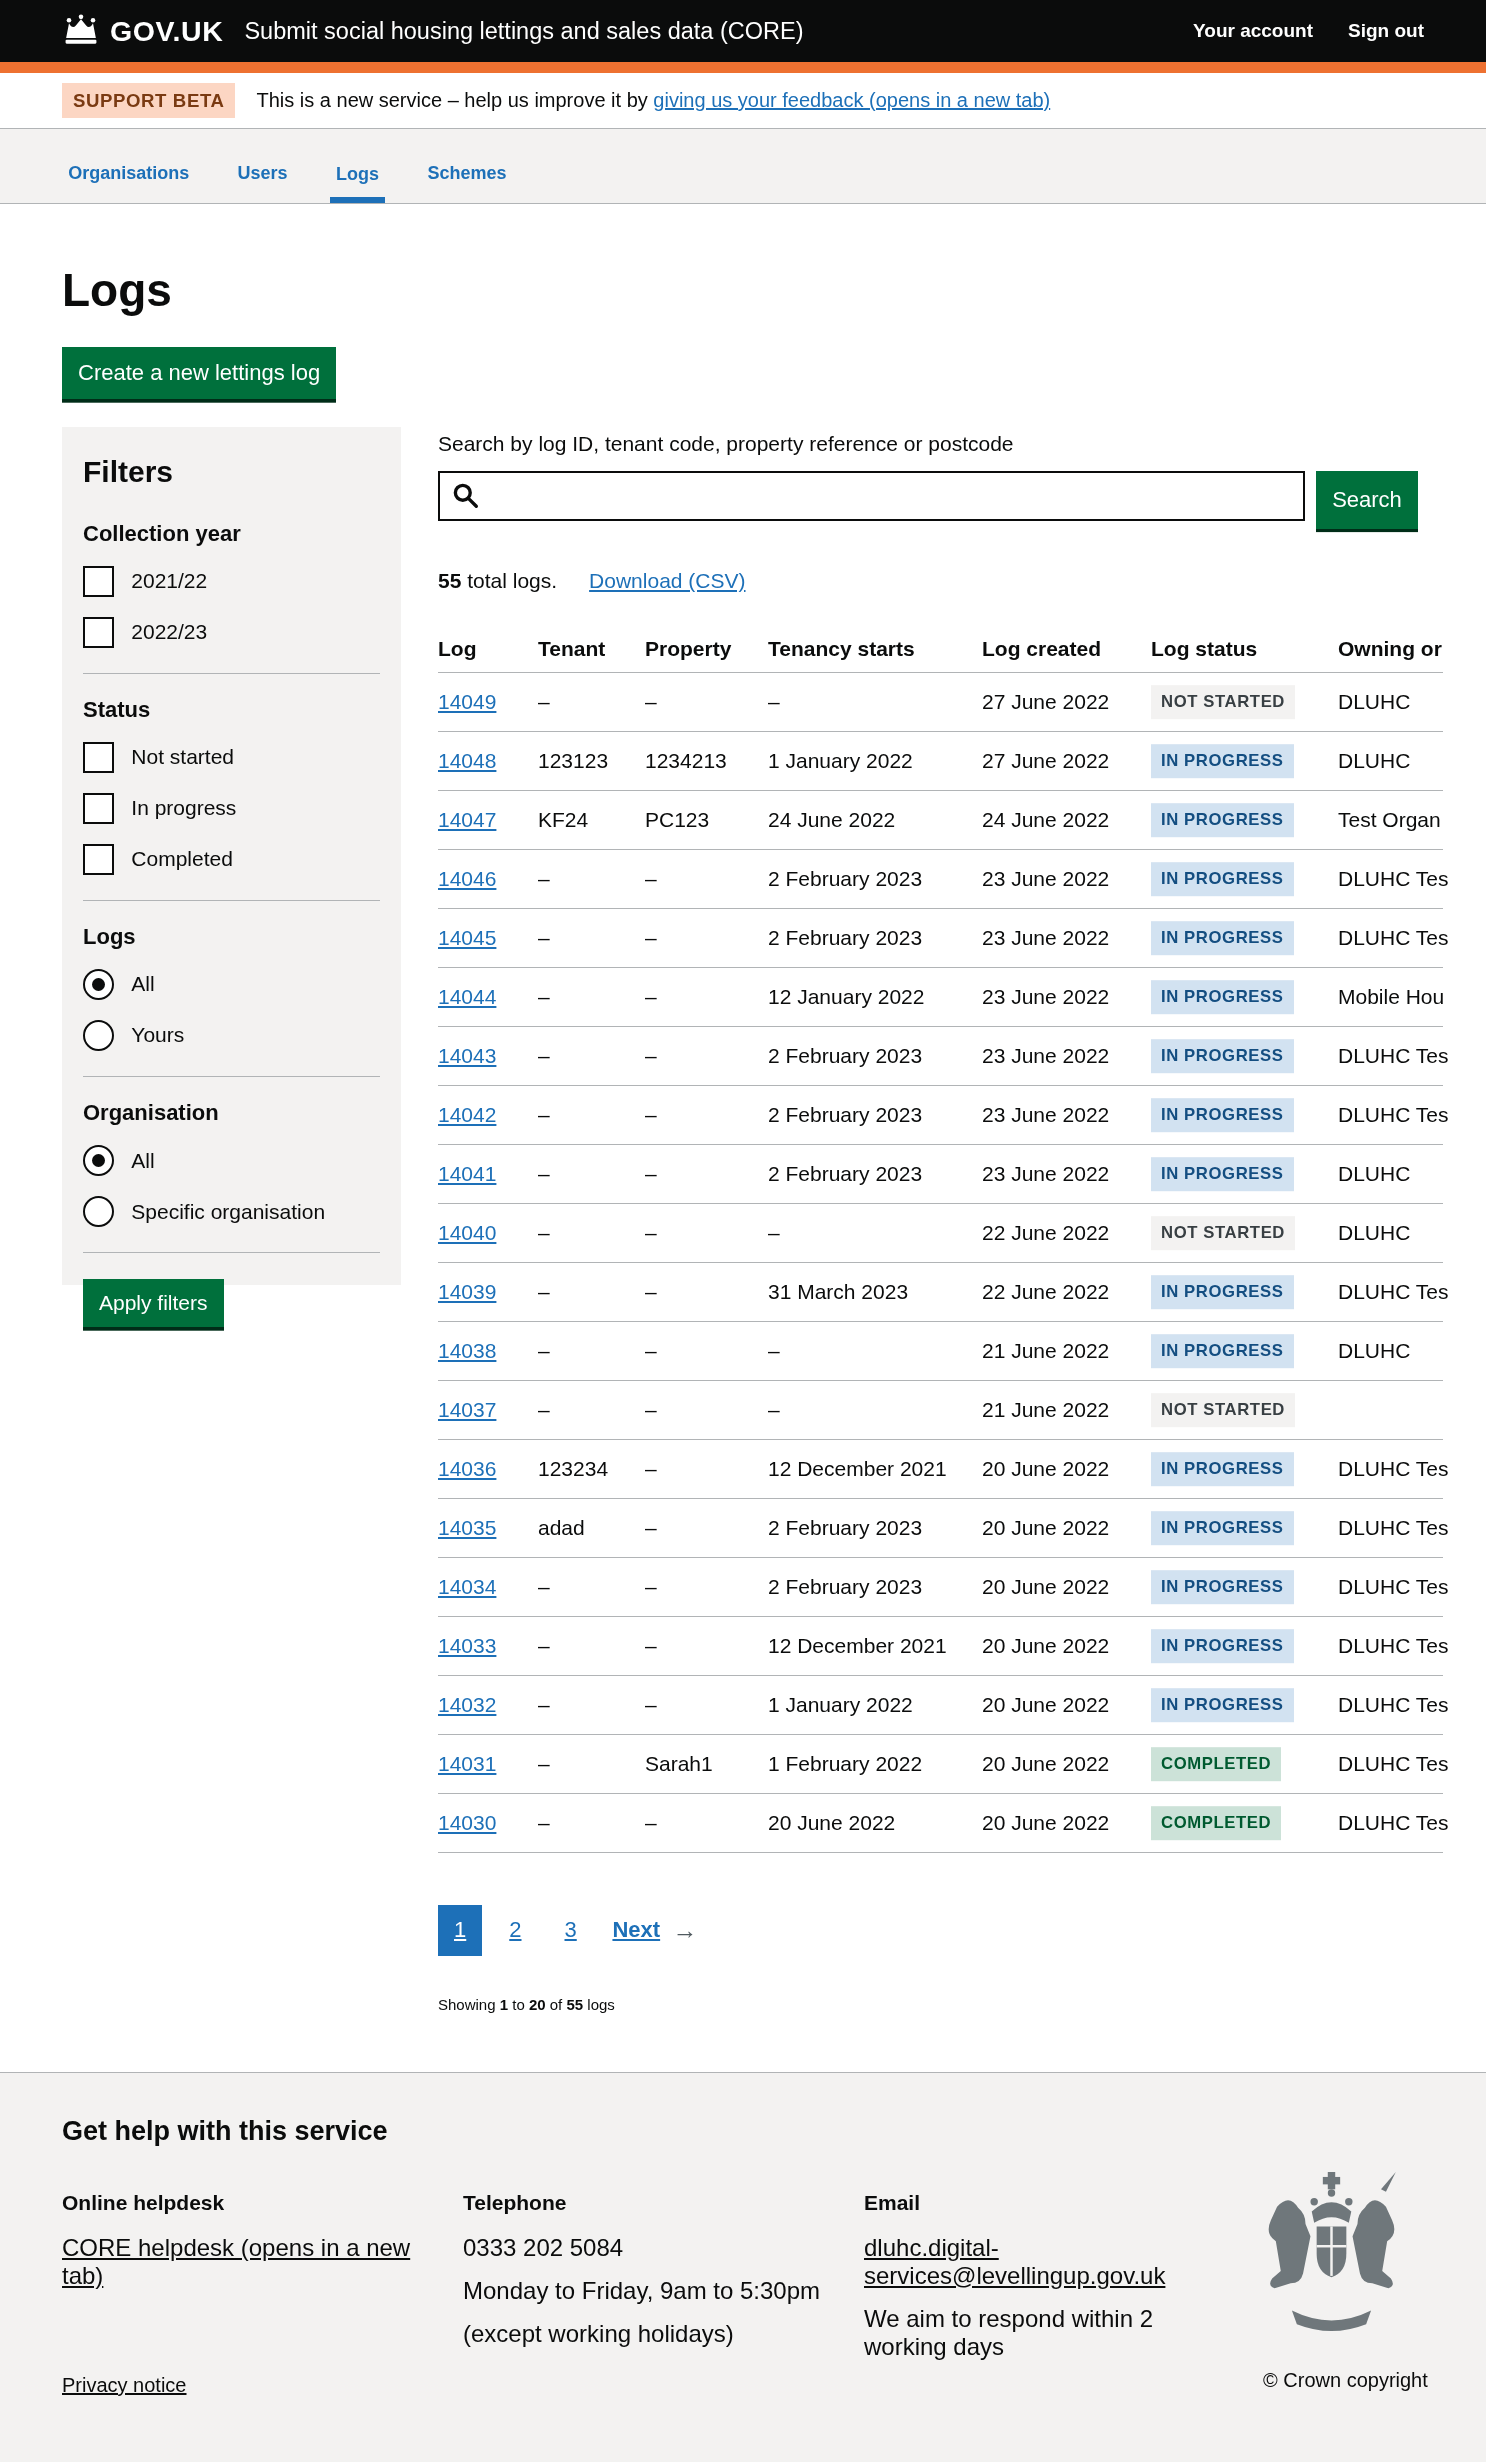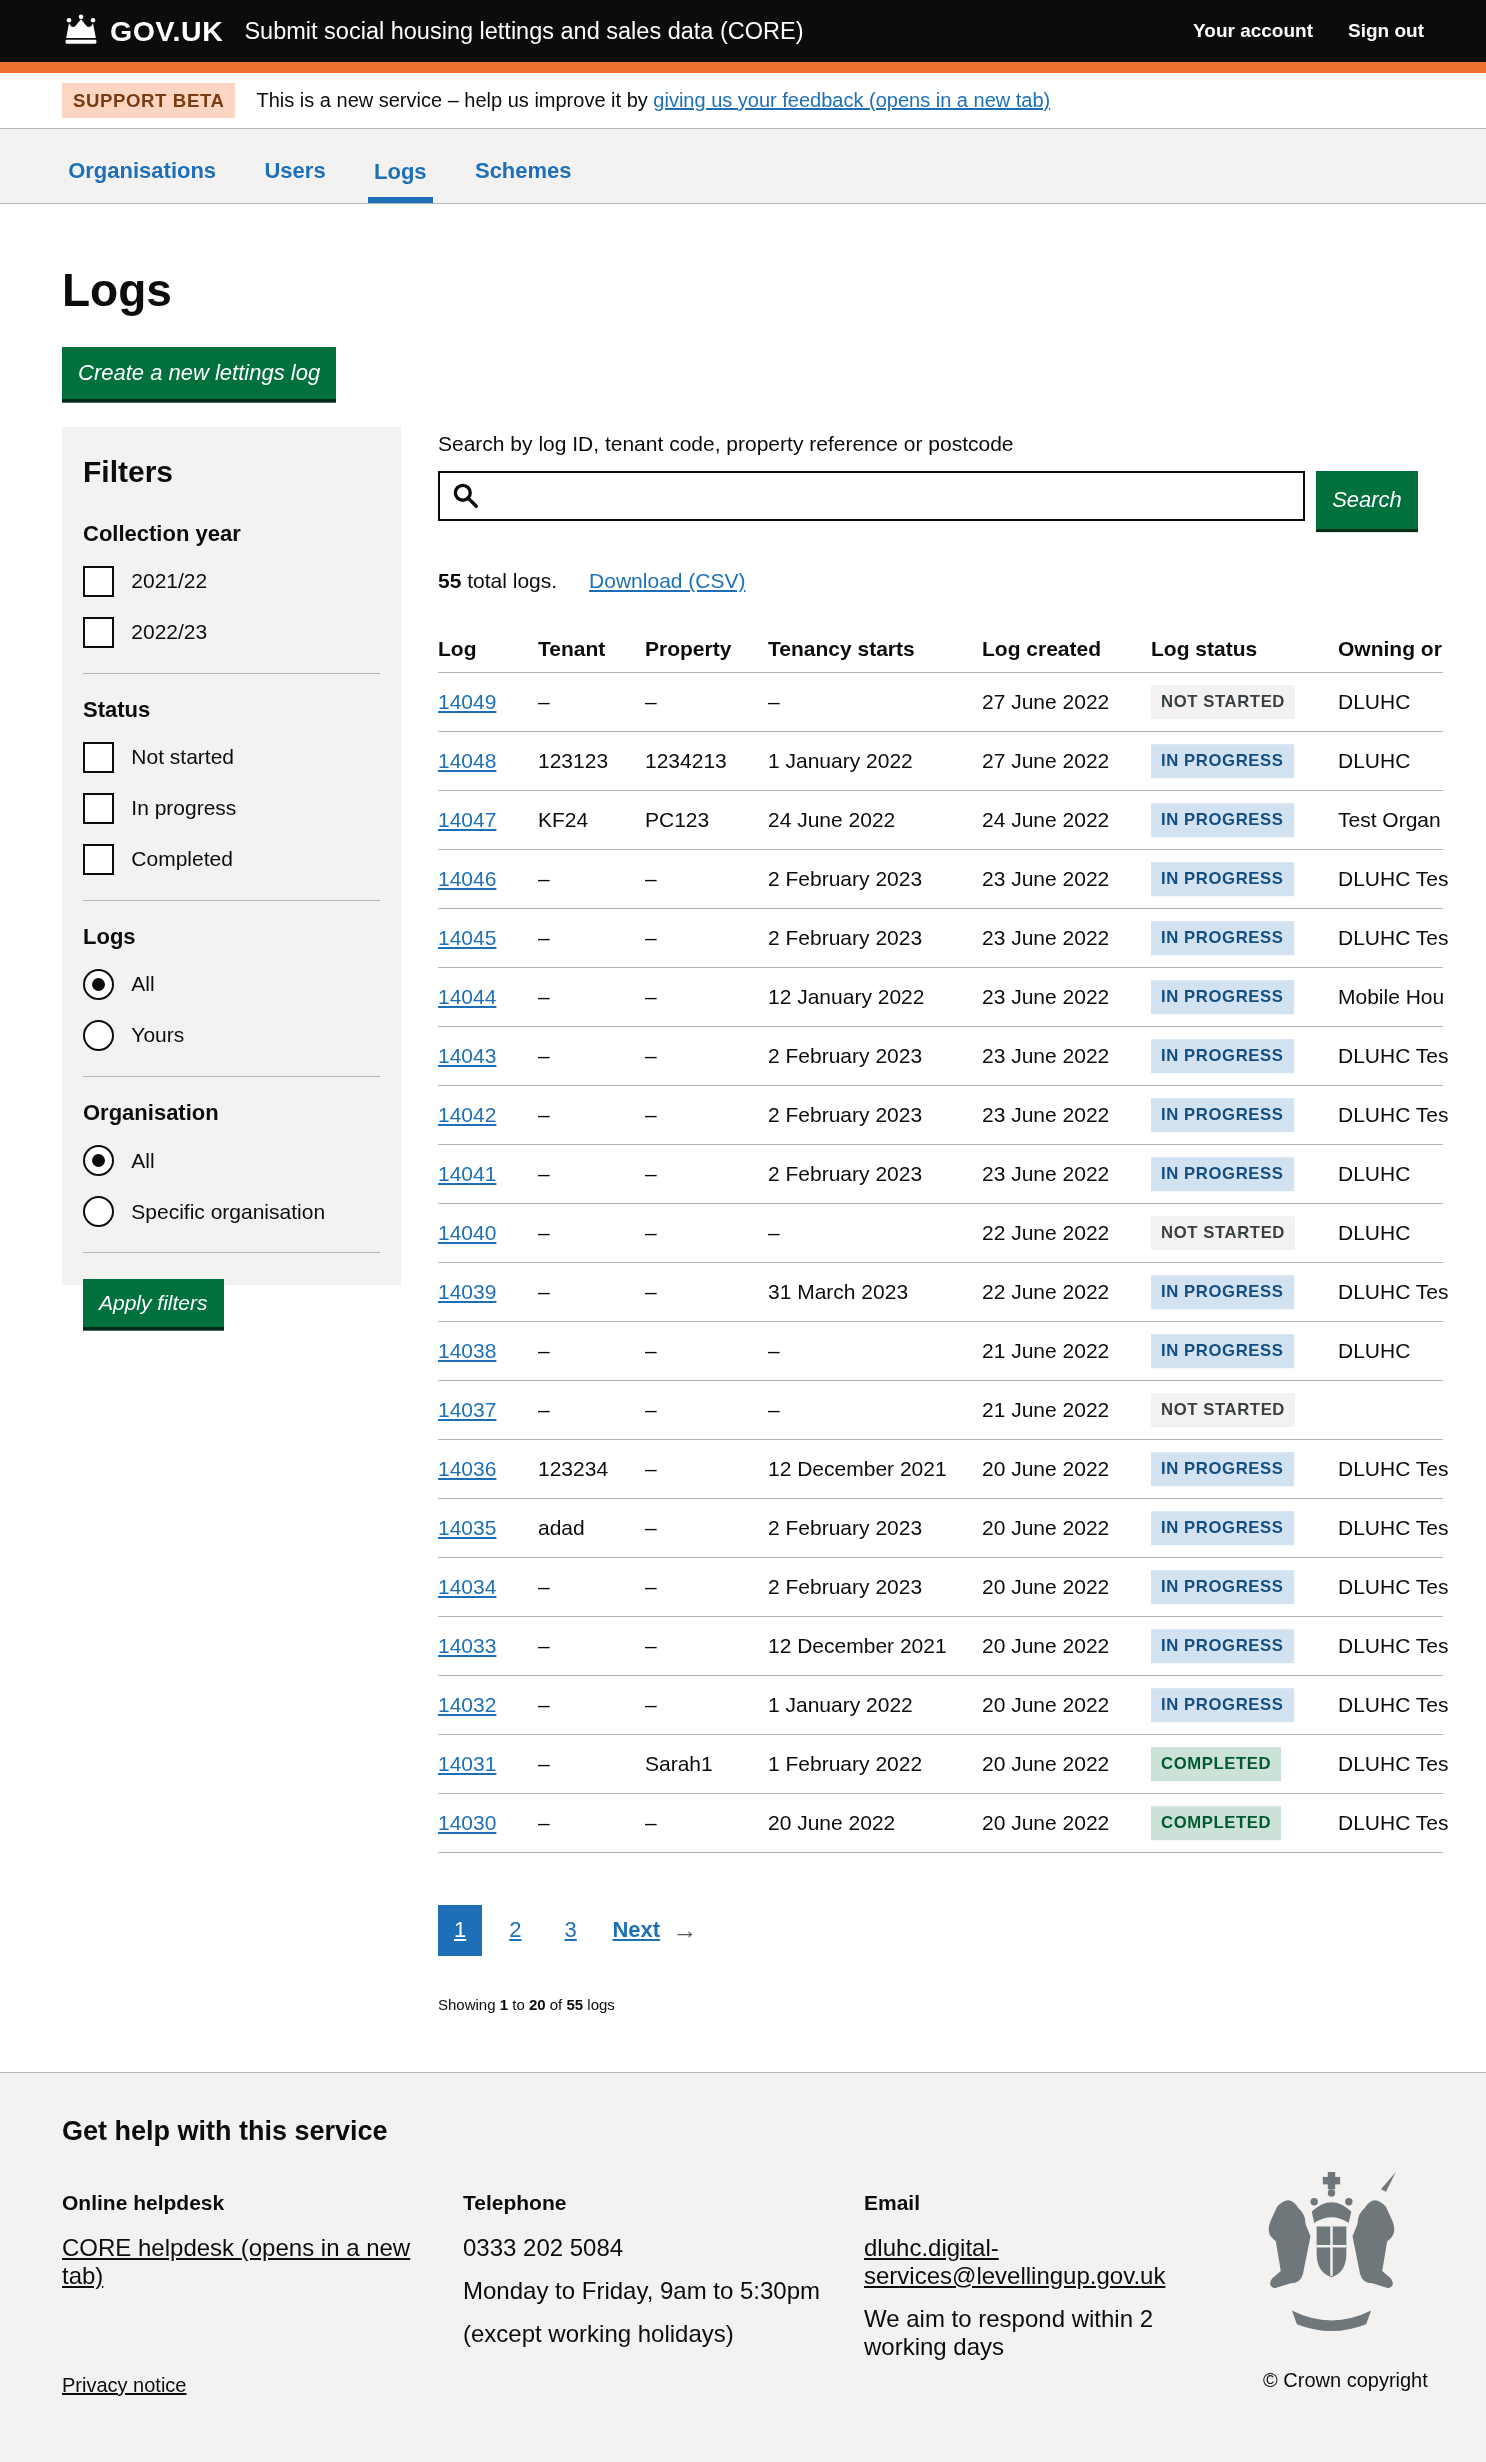--- a/index.html
+++ b/index.html
@@ -18,30 +18,29 @@
   .header-links{margin-left:auto;display:flex;gap:35px;}
   .header-link{color:#fff;font-size:19px;font-weight:bold;text-decoration:none;white-space:nowrap;}
   
   .beta-banner{position:absolute;top:73px;left:0;width:1486px;height:56px;border-bottom:0.6px solid #b1b4b6;background:#fff;display:flex;align-items:center;padding:0 62px;box-sizing:border-box;}
   .beta-tag{background:#fcd6c3;color:#7a3a12;font-weight:bold;font-size:18.6px;letter-spacing:0.6px;padding:6.2px 11px;margin-right:21px;white-space:nowrap;}
   .beta-text{font-size:20px;}
   .beta-text a{color:#1d70b8;}
   
   .primary-nav{position:absolute;top:129px;left:0;width:1486px;height:75px;background:#f3f2f1;border-bottom:1.2px solid #b1b4b6;box-sizing:border-box;padding:0 62px;}
   .nav-items{display:flex;gap:36px;height:100%;align-items:flex-end;}
-  .nav-item{font-size:22px;font-weight:bold;color:#1d70b8;text-decoration:none;padding:0 6.2px 18.6px 6.2px;white-space:nowrap;}
+  .nav-item{font-size:18px;font-weight:bold;color:#1d70b8;text-decoration:none;padding:0 6.2px 18.6px 6.2px;white-space:nowrap;}
   .nav-item.active{padding-bottom:12.4px;border-bottom:6.2px solid #1d70b8;}
   
   .page-title{position:absolute;left:62px;top:263px;font-size:46px;font-weight:bold;margin:0;}
   .green-button{
     display:inline-flex;align-items:center;justify-content:center;
     background:#00703c;color:#fff;font-size:22px;border:none;
     padding:0 16px;height:52px;box-shadow:0 3.7px 0 #002d18;white-space:nowrap;cursor:pointer;
     font-family:"Liberation Sans",sans-serif;
-    font-style:italic;
   }
   .create-button{position:absolute;left:62px;top:347px;}
   
   .content{position:absolute;left:0;top:427px;width:1486px;}
   .filters-panel{position:absolute;left:62px;top:0;width:339px;height:858px;background:#f3f2f1;box-sizing:border-box;padding:22px 21px;}
   .filters-title{font-size:30px;font-weight:bold;margin:6.2px 0 32px 0;}
   .filter-section-label{font-size:22px;font-weight:bold;margin:0 0 18.6px 0;}
   .option-row{display:flex;align-items:center;margin-bottom:20px;}
   .checkbox{width:27px;height:27px;background:#fff;border:2.5px solid #0b0c0c;flex:none;}
   .radio{width:27px;height:27px;background:#fff;border:2.5px solid #0b0c0c;border-radius:50%;flex:none;position:relative;}

